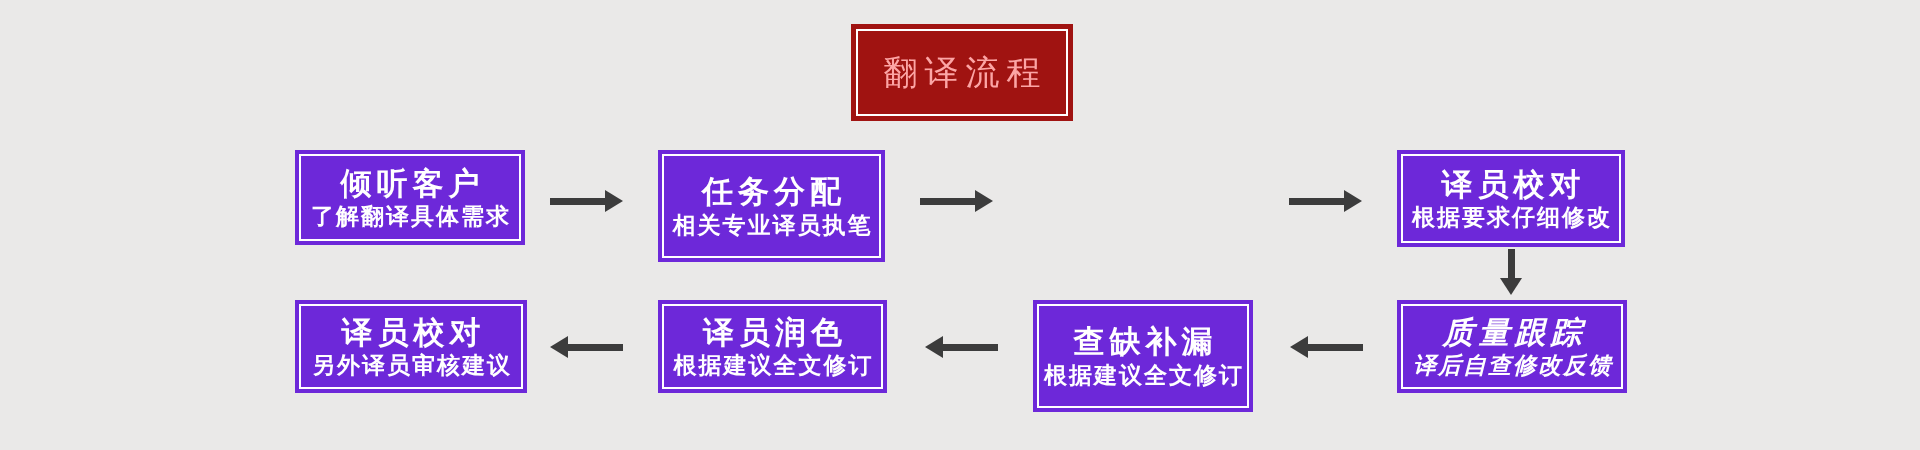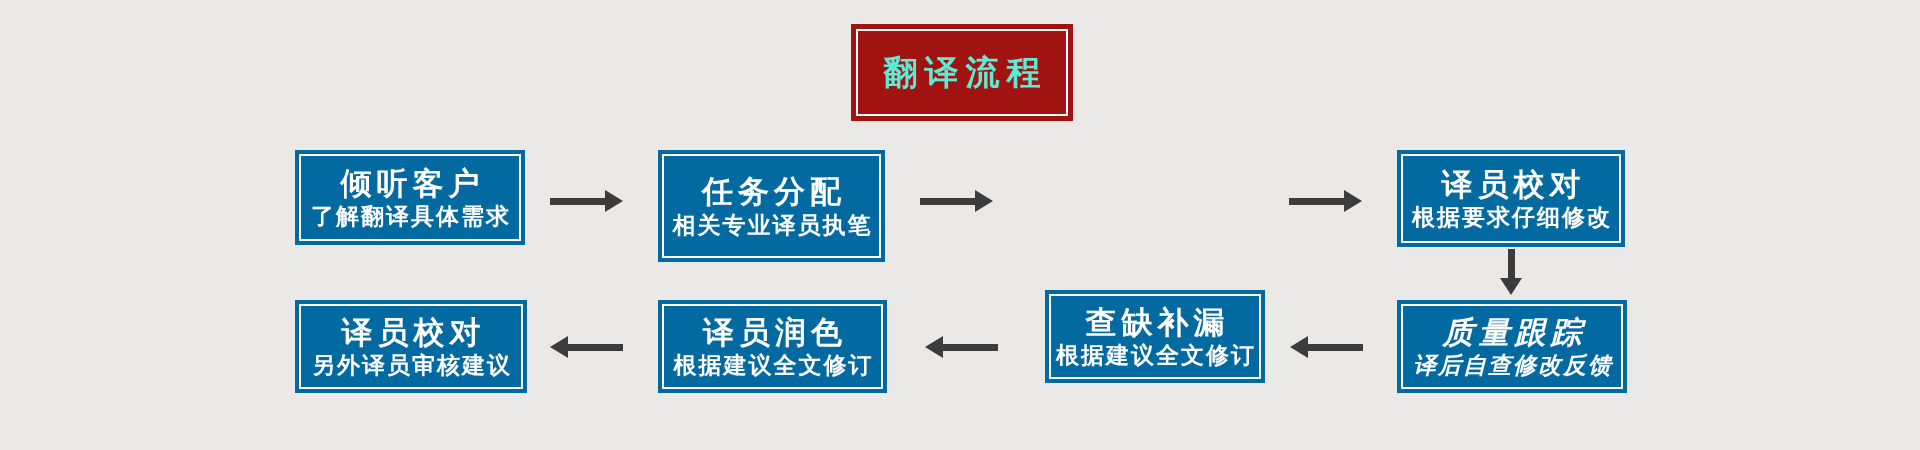--- a/index.html
+++ b/index.html
@@ -11,21 +11,21 @@
   }
   .canvas {
     position: relative;
     width: 1920px;
     height: 450px;
     background: #EAE9E8;
   }
   
   .box {
     position: absolute;
-    background: #0369a1;
+    background: #6d28d9;
     display: flex;
     flex-direction: column;
     align-items: center;
     justify-content: center;
     gap: 5px;
   }
   .box::before {
     content: "";
     position: absolute;
     top: 4px; left: 4px; right: 4px; bottom: 4px;
@@ -60,22 +60,22 @@
     justify-content: center;
   }
   .title-box::before {
     content: "";
     position: absolute;
     top: 5px; left: 5px; right: 5px; bottom: 5px;
     border: 2px solid #FFFFFF;
     pointer-events: none;
   }
   .title-text {
-    color: #5eead4;
-    font-weight: bold;
+    color: #fca5a5;
+    font-weight: normal;
     font-size: 34px;
     letter-spacing: 7px;
     padding-left: 7px;
     white-space: nowrap;
   }
   
   .arrow-h {
     position: absolute;
     display: flex;
     align-items: center;
@@ -165,21 +165,21 @@
   <div class="box" style="left:1397px; top:300px; width:230px; height:93px;font-style:italic;">
     <span class="box-title">质量跟踪</span>
     <span class="box-sub">译后自查修改反馈</span>
   </div>
 
   <div class="arrow-h" style="left:1290px; top:335px;">
     <div class="head-left"></div>
       <div class="shaft"></div>
   </div>
 
-  <div class="box" style="left:1033px; top:290px; width:220px; height:93px;margin-left:12px;">
+  <div class="box" style="left:1033px; top:300px; width:220px; height:112px;">
     <span class="box-title">查缺补漏</span>
     <span class="box-sub">根据建议全文修订</span>
   </div>
 
   <div class="arrow-h" style="left:925px; top:335px;">
     <div class="head-left"></div>
       <div class="shaft"></div>
   </div>
 
   <div class="box" style="left:658px; top:300px; width:229px; height:93px;">

